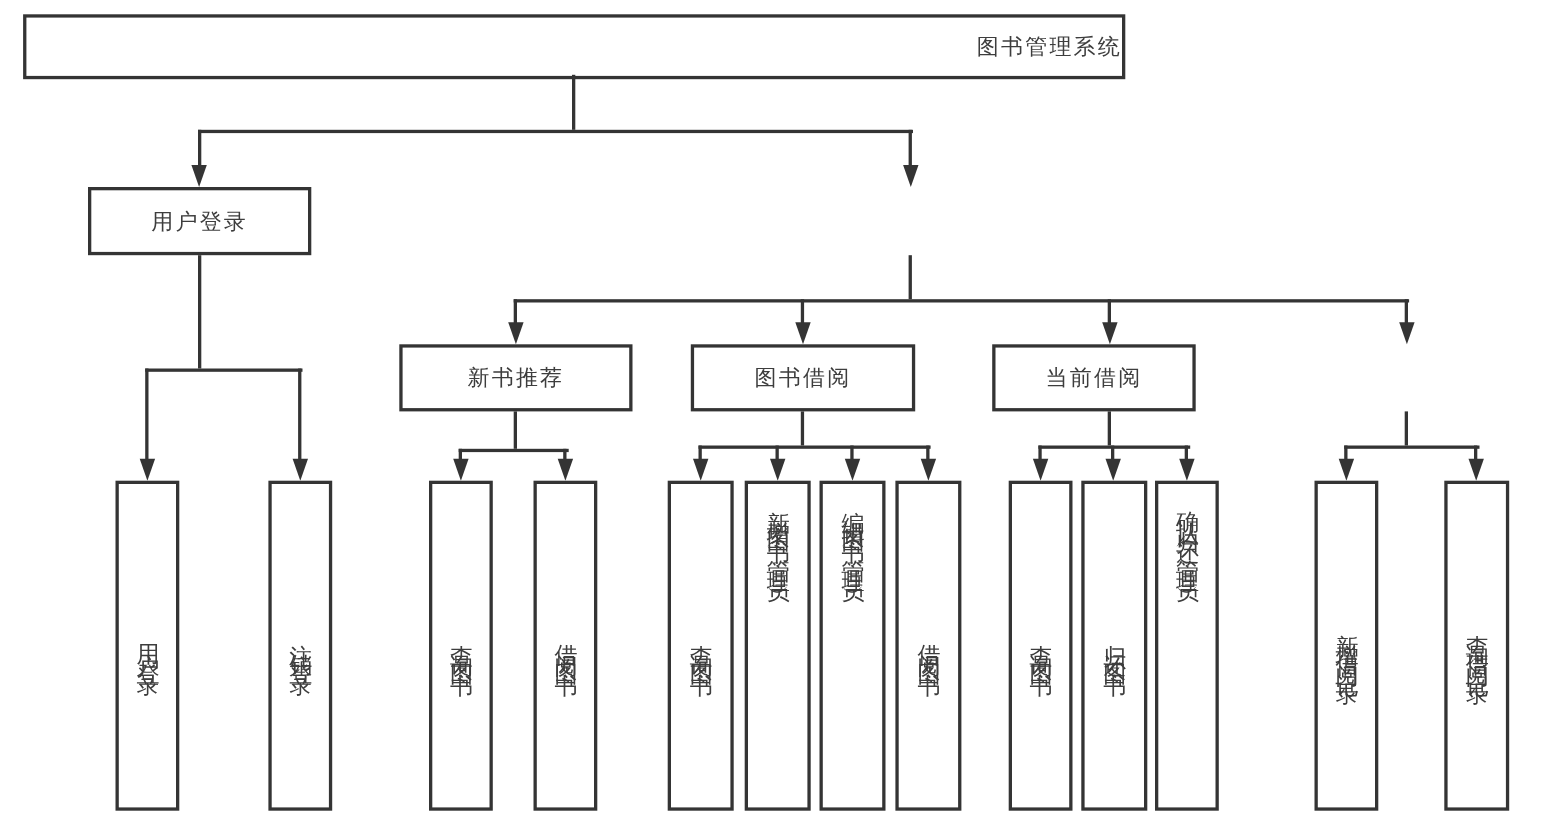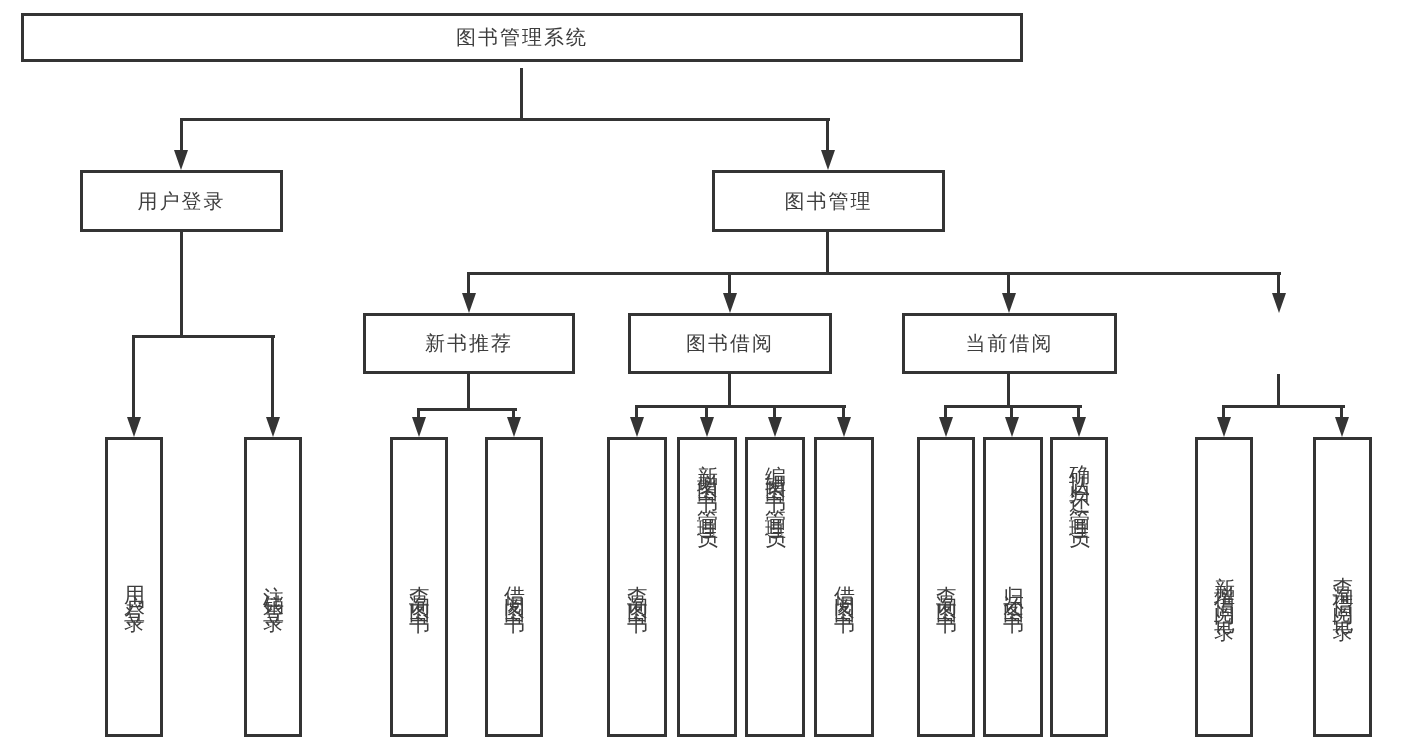--- a/index.html
+++ b/index.html
@@ -48,56 +48,53 @@
     position:absolute;right:8px;bottom:4px;
     font-size:21px;color:var(--wm);letter-spacing:1px;
     white-space:nowrap;z-index:5;
   }
 </style>
 </head>
 <body>
 
 <div id="canvas">
 
-  <div class="box" style="left:21px;top:13px;width:1002px;height:49px;">
+  <div class="box" style="left:21px;top:13px;width:1002px;height:59px;justify-content:flex-end;">
     <span class="hlabel">图书管理系统</span>
   </div>
 
   <div class="line" style="left:520px;top:68px;width:3px;height:50px;"></div>
   <div class="line" style="left:180px;top:118px;width:650px;height:3px;"></div>
   <div class="line" style="left:180px;top:118px;width:3px;height:34px;"></div>
   <div class="arrow" style="left:174px;top:150px;"></div>
   <div class="line" style="left:826px;top:118px;width:3px;height:34px;"></div>
   <div class="arrow" style="left:821px;top:150px;"></div>
 
   <div class="box" style="left:80px;top:170px;width:203px;height:62px;">
     <span class="hlabel">用户登录</span>
-  </div>
-  <div class="box" style="left:712px;top:170px;width:233px;height:62px;">
-    <span class="hlabel">图书管理</span>
   </div>
 
   <div class="line" style="left:826px;top:232px;width:3px;height:40px;"></div>
   <div class="line" style="left:467px;top:272px;width:814px;height:3px;"></div>
   <div class="line" style="left:467px;top:272px;width:3px;height:23px;"></div>
   <div class="arrow" style="left:462px;top:293px;"></div>
   <div class="line" style="left:728px;top:272px;width:3px;height:23px;"></div>
   <div class="arrow" style="left:723px;top:293px;"></div>
   <div class="line" style="left:1007px;top:272px;width:3px;height:23px;"></div>
   <div class="arrow" style="left:1002px;top:293px;"></div>
   <div class="line" style="left:1277px;top:272px;width:3px;height:23px;"></div>
   <div class="arrow" style="left:1272px;top:293px;"></div>
 
   <div class="box" style="left:363px;top:313px;width:212px;height:61px;">
     <span class="hlabel">新书推荐</span>
   </div>
   <div class="box" style="left:628px;top:313px;width:204px;height:61px;">
     <span class="hlabel">图书借阅</span>
   </div>
-  <div class="box" style="left:902px;top:313px;width:215px;height:61px;">
+  <div class="box" style="left:902px;top:313px;width:185px;height:61px;">
     <span class="hlabel">当前借阅</span>
   </div>
 
   <div class="line" style="left:180px;top:232px;width:3px;height:103px;"></div>
   <div class="line" style="left:132px;top:335px;width:143px;height:3px;"></div>
   <div class="line" style="left:132px;top:335px;width:3px;height:84px;"></div>
   <div class="arrow" style="left:127px;top:417px;"></div>
   <div class="line" style="left:271px;top:335px;width:3px;height:84px;"></div>
   <div class="arrow" style="left:266px;top:417px;"></div>
 

